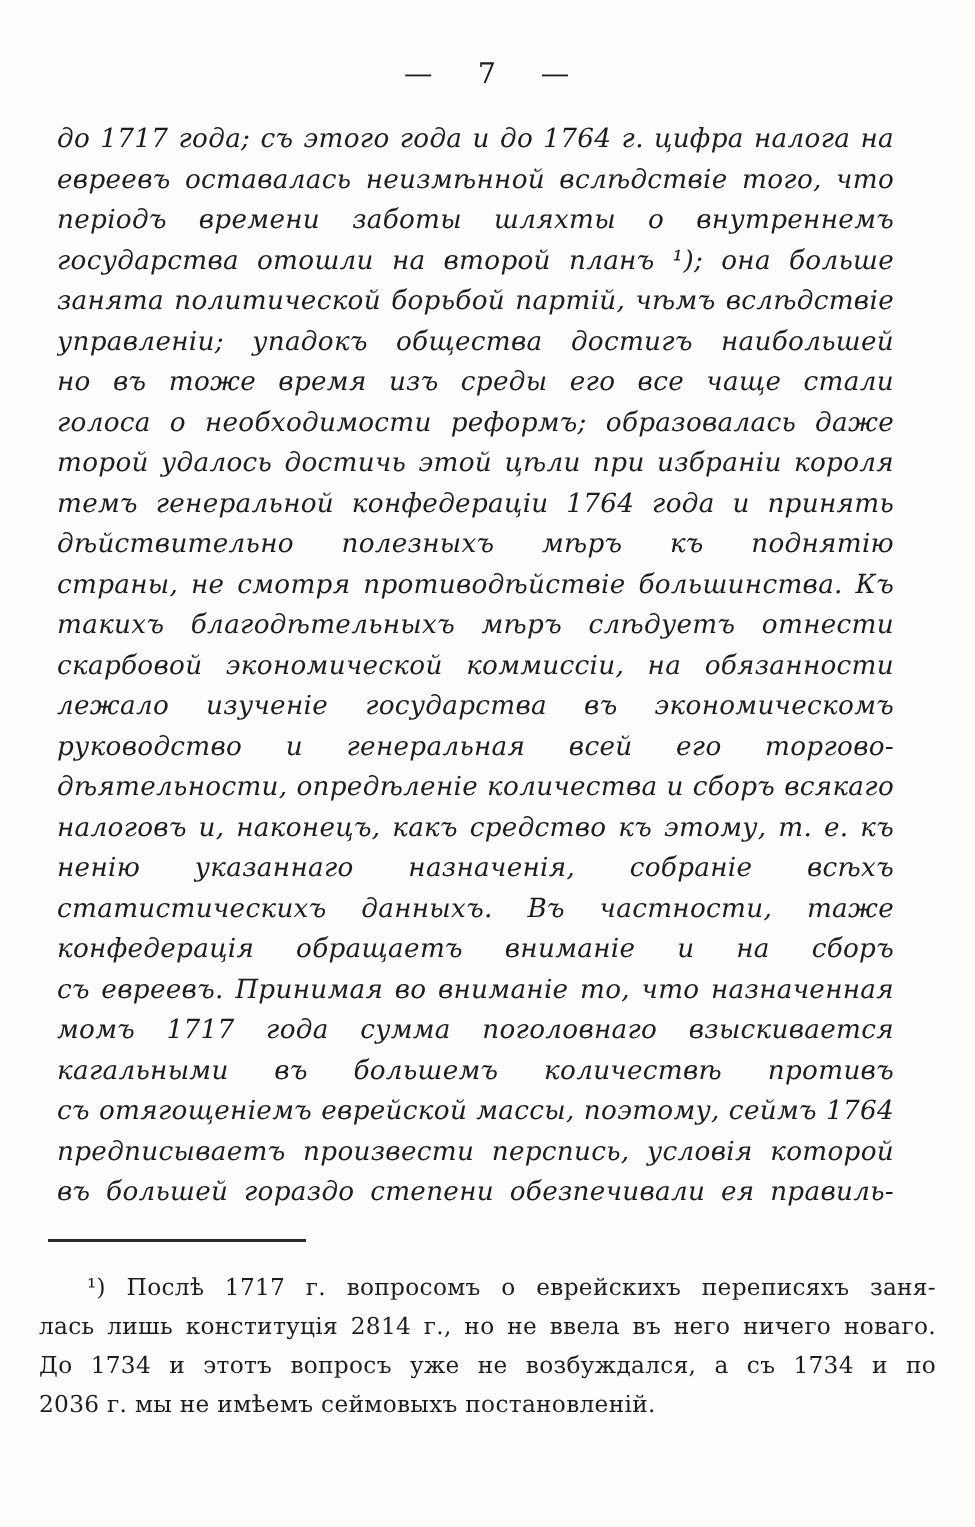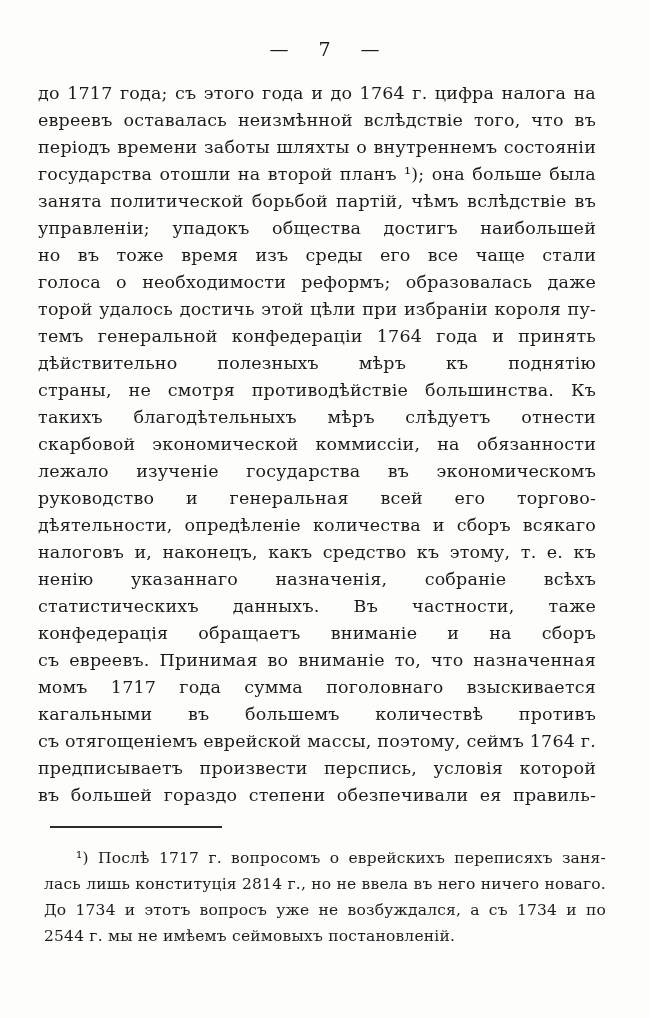--- a/index.html
+++ b/index.html
@@ -16,33 +16,34 @@
   .page-header {
     padding-top: 37px;
     text-align: center;
     font-size: 19px;
     line-height: 24px;
     word-spacing: 22px;
     letter-spacing: 1px;
   }
   .body-block {
     margin: 19px 54px 0 38px;
+    font-style: italic;
   }
   .body-line {
     font-size: 17.5px;
     line-height: 27px;
     height: 27px;
     overflow: hidden;
     text-align: justify;
     text-align-last: justify;
     -moz-text-align-last: justify;
     letter-spacing: 0.2px;
   }
   .footnote-block {
-    margin: 0 44px;
+    margin: 0 26px;
   }
   .footnote-rule {
     margin: 17px 0 0 6px;
     width: 172px;
     height: 2px;
     background: #2a2a2a;
   }
   .fn-lines { margin-top: 17px; }
   .fn-line {
     font-size: 15.5px;
@@ -96,17 +97,17 @@
     <div class="body-line">предписываетъ произвести перспись, условія которой теперь</div>
     <div class="body-line">въ большей гораздо степени обезпечивали ея правиль-</div>
   </div>
 
   <div class="footnote-block">
     <div class="footnote-rule"></div>
     <div class="fn-lines">
       <div class="fn-line fn-first">¹) Послѣ 1717 г. вопросомъ о еврейскихъ переписяхъ заня-</div>
       <div class="fn-line">лась лишь конституція 2814 г., но не ввела въ него ничего новаго.</div>
       <div class="fn-line">До 1734 и этотъ вопросъ уже не возбуждался, а съ 1734 и по</div>
-      <div class="fn-line fn-last">2544 г. мы не имѣемъ сеймовыхъ постановленій.</div>
+      <div class="fn-line fn-last">2036 г. мы не имѣемъ сеймовыхъ постановленій.</div>
     </div>
   </div>
 
 </div>
 
 </body></html>

